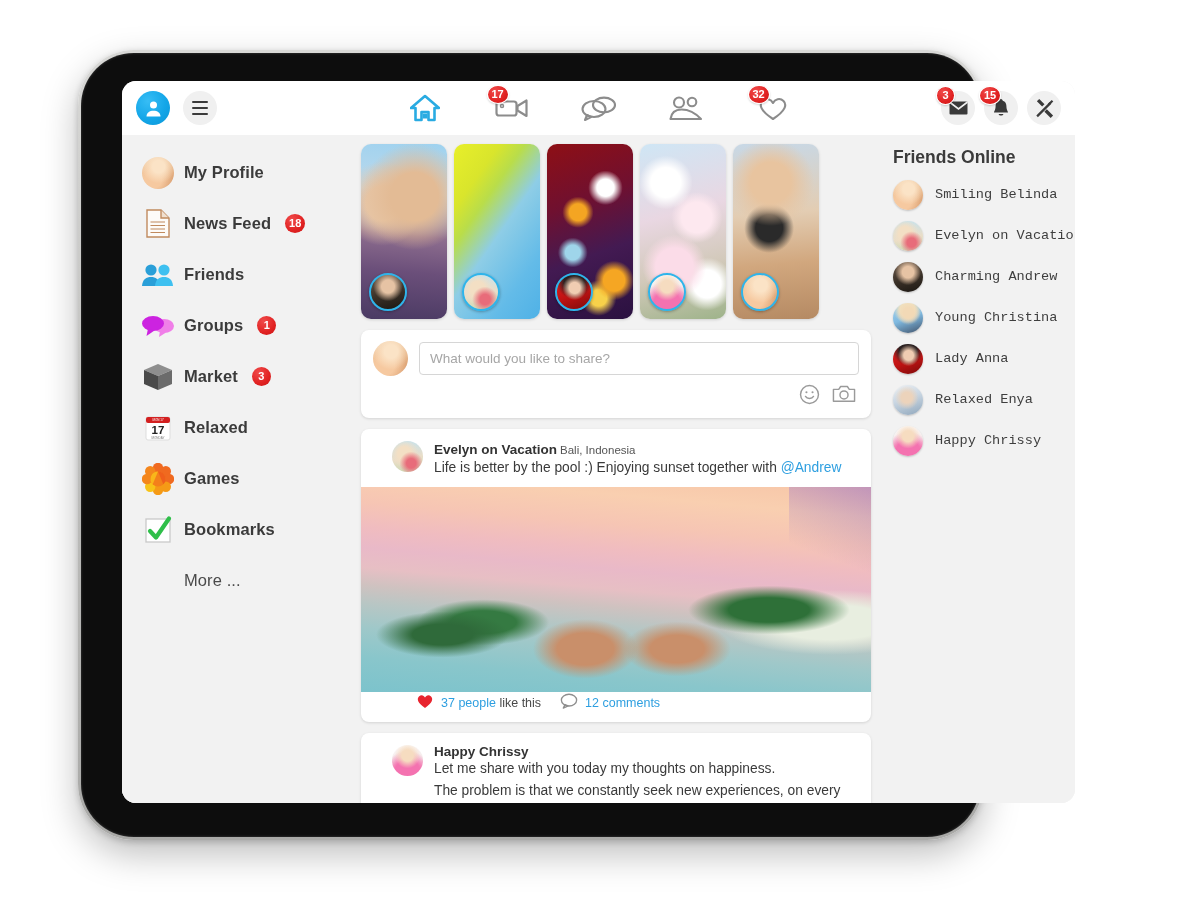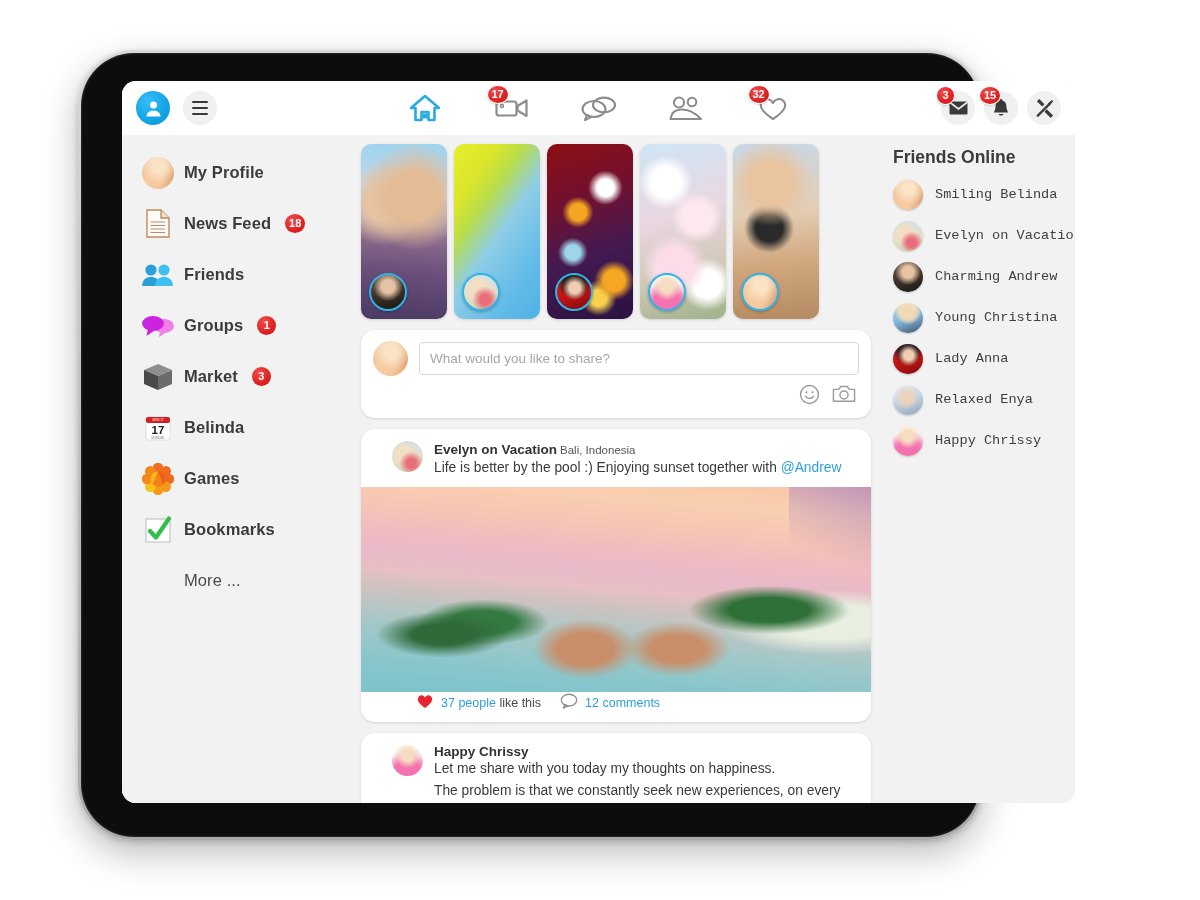--- a/index.html
+++ b/index.html
@@ -124,21 +124,21 @@
   .story-bg { position:absolute; inset:0; }
   .story-av {
     position:absolute; left:8px; bottom:8px;
     width:38px;height:38px;border-radius:50%;
     border:2.6px solid #2fb4ea;
     background-size:cover;background-position:center;
     box-shadow:0 1px 3px rgba(0,0,0,.3);
   }
 
   .card {
-    background:#fff; border-radius:14px;
+    background:#fff; border-radius:8px;
     box-shadow:0 1px 3px rgba(0,0,0,.13);
     margin-bottom:11px;
   }
   
   .composer { padding:11px 12px 9px 12px; }
   .composer-row { display:flex; align-items:center; gap:11px; }
   .comp-av { width:35px;height:35px;flex:0 0 35px; }
   .comp-input {
     flex:1; height:33px; border:1px solid #d6d6d6; border-radius:4px;
     background:#fff; padding:0 10px; font-size:13.5px; color:#9a9a9a;
@@ -410,21 +410,21 @@
         <div class="nav-item">
           <span class="nav-ic">
             <svg width="30" height="30" viewBox="0 0 30 30">
               <rect x="3" y="4" width="24" height="23" rx="2" fill="#ffffff" stroke="#ddd" stroke-width="1"></rect>
               <rect x="3" y="4" width="24" height="6" rx="2" fill="#d32020"></rect>
               <text x="15" y="7.6" font-size="3" fill="#fff" text-anchor="middle" font-family="Liberation Sans, sans-serif">MON 17</text>
               <text x="15" y="21" font-size="11.5" fill="#222" text-anchor="middle" font-weight="bold" font-family="Liberation Sans, sans-serif">17</text>
               <text x="15" y="25.6" font-size="3" fill="#777" text-anchor="middle" font-family="Liberation Sans, sans-serif">MONDAY</text>
             </svg>
           </span>
-          <span class="nav-label">Belinda</span>
+          <span class="nav-label">Relaxed</span>
         </div>
 
         <div class="nav-item">
           <span class="nav-ic">
             <svg width="32" height="32" viewBox="0 0 32 32">
               <g transform="translate(16,16)">
                 <g fill="#f06a20">
                     <circle cx="0" cy="-11" r="5.2"></circle>
                     <circle cx="7.8" cy="-7.8" r="5.2"></circle>
                     <circle cx="11" cy="0" r="5.2"></circle>

